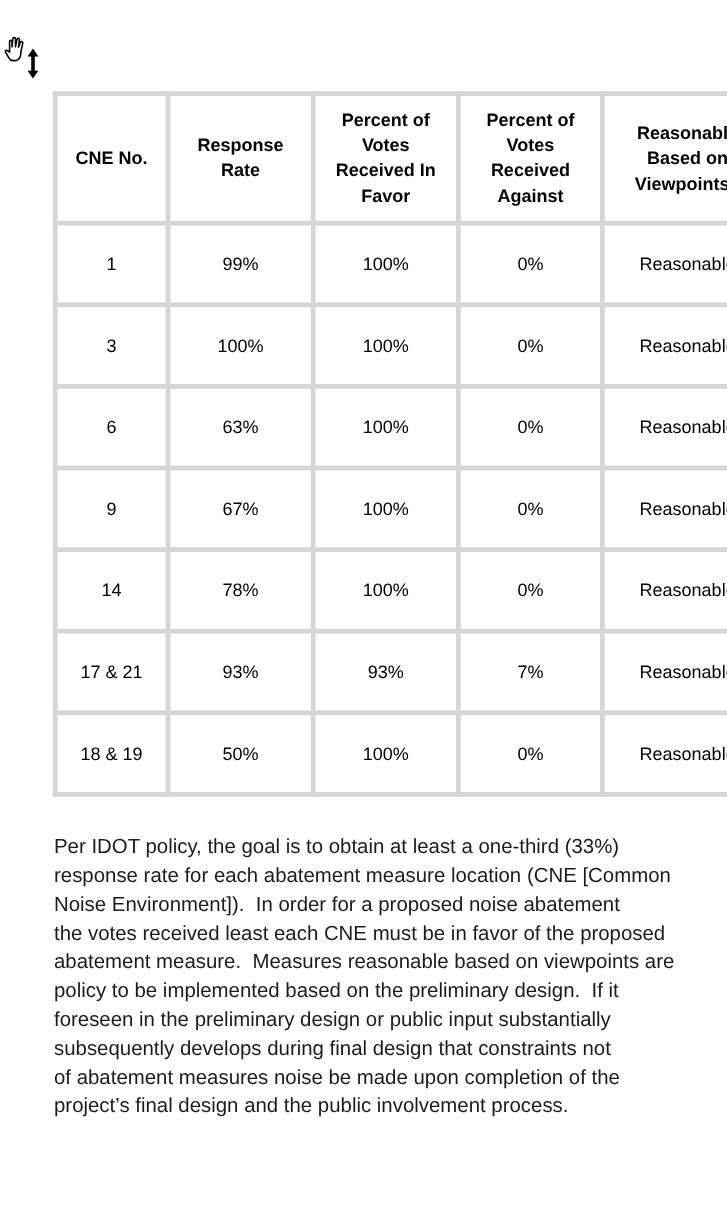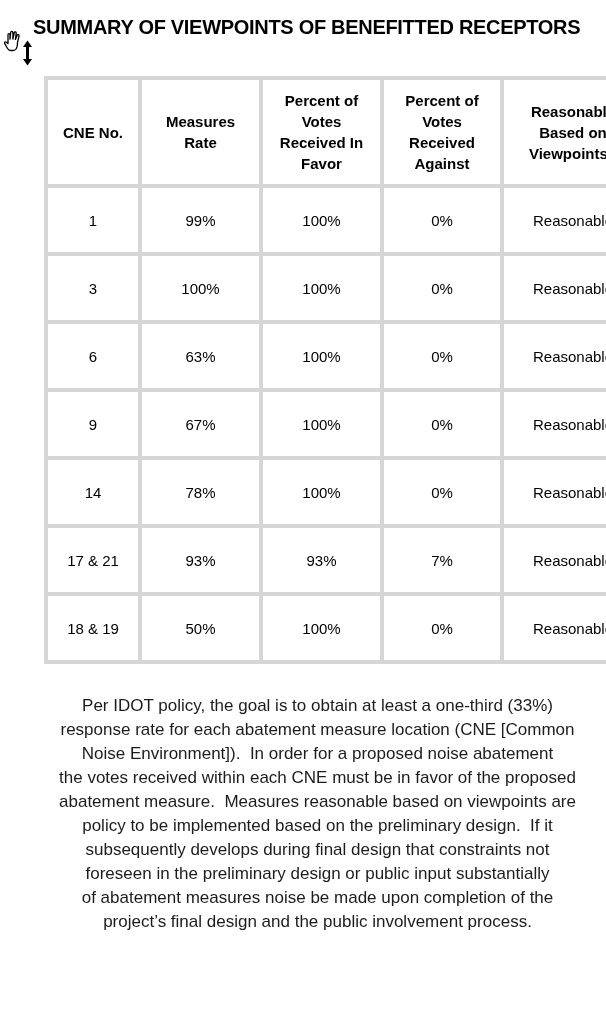--- a/index.html
+++ b/index.html
@@ -90,44 +90,42 @@
     position: absolute;
     left: 45px;
     top: 694px;
     width: 545px;
     font-size: 17px;
     line-height: 24px;
     color: #1c1c1c;
   }
   .policy-note div {
     white-space: pre;
-    text-align: center;
   }
 </style>
 </head>
 <body>
 
 <div class="page">
 
-  <h1 class="page-title">SUMMARY OF VIEWPOINTS OF BENEFITTED RECEPTORS</h1>
 
   <div class="cursor-wrap">
     <svg class="hand" width="22" height="24" viewBox="0 0 22 24">
       <path d="M8.6 22.5 C7.2 22.5 6.2 21.6 5.4 20.2 L2.6 15.4 C2.1 14.5 3.0 13.5 3.9 14.0 L6.0 15.5 L6.0 6.6 C6.0 5.2 8.0 5.2 8.0 6.6 L8.0 11.2 L8.7 4.3 C8.85 2.9 10.9 3.0 10.9 4.4 L10.9 11.0 L12.2 4.8 C12.5 3.4 14.4 3.7 14.2 5.1 L13.4 11.4 L15.0 7.4 C15.55 6.1 17.3 6.7 17.0 8.0 L15.5 14.6 L15.3 17.2 C15.1 20.2 13.1 22.5 10.8 22.5 Z" fill="#ffffff" stroke="#000000" stroke-width="1.3" stroke-linejoin="round"></path>
     </svg>
     <svg class="varrow" width="11" height="26" viewBox="0 0 11 26">
       <path d="M5.5 0.5 L10 7 L7 7 L7 19 L10 19 L5.5 25.5 L1 19 L4 19 L4 7 L1 7 Z" fill="#000000"></path>
     </svg>
   </div>
 
   <table class="viewpoints">
     <thead>
       <tr id="header-row">
           <th>CNE No.</th>
-          <th>Measures Rate</th>
+          <th>Response Rate</th>
           <th>Percent of Votes Received In Favor</th>
           <th>Percent of Votes Received Against</th>
           <th>Reasonable Based on Viewpoints?</th>
         </tr>
     </thead>
     <tbody id="table-body">
         <tr>
           <td>1</td>
           <td>99%</td>
           <td>100%</td>
@@ -176,22 +174,22 @@
           <td>0%</td>
           <td>Reasonable</td>
         </tr>
       </tbody>
   </table>
 
   <div class="policy-note" id="policy-note">
       <div>Per IDOT policy, the goal is to obtain at least a one-third (33%)</div>
       <div>response rate for each abatement measure location (CNE [Common</div>
       <div>Noise Environment]).  In order for a proposed noise abatement</div>
-      <div>the votes received within each CNE must be in favor of the proposed</div>
+      <div>the votes received least each CNE must be in favor of the proposed</div>
       <div>abatement measure.  Measures reasonable based on viewpoints are</div>
       <div>policy to be implemented based on the preliminary design.  If it</div>
+      <div>foreseen in the preliminary design or public input substantially</div>
       <div>subsequently develops during final design that constraints not</div>
-      <div>foreseen in the preliminary design or public input substantially</div>
       <div>of abatement measures noise be made upon completion of the</div>
       <div>project’s final design and the public involvement process.</div>
     </div>
 
 </div>
 
 </body></html>

